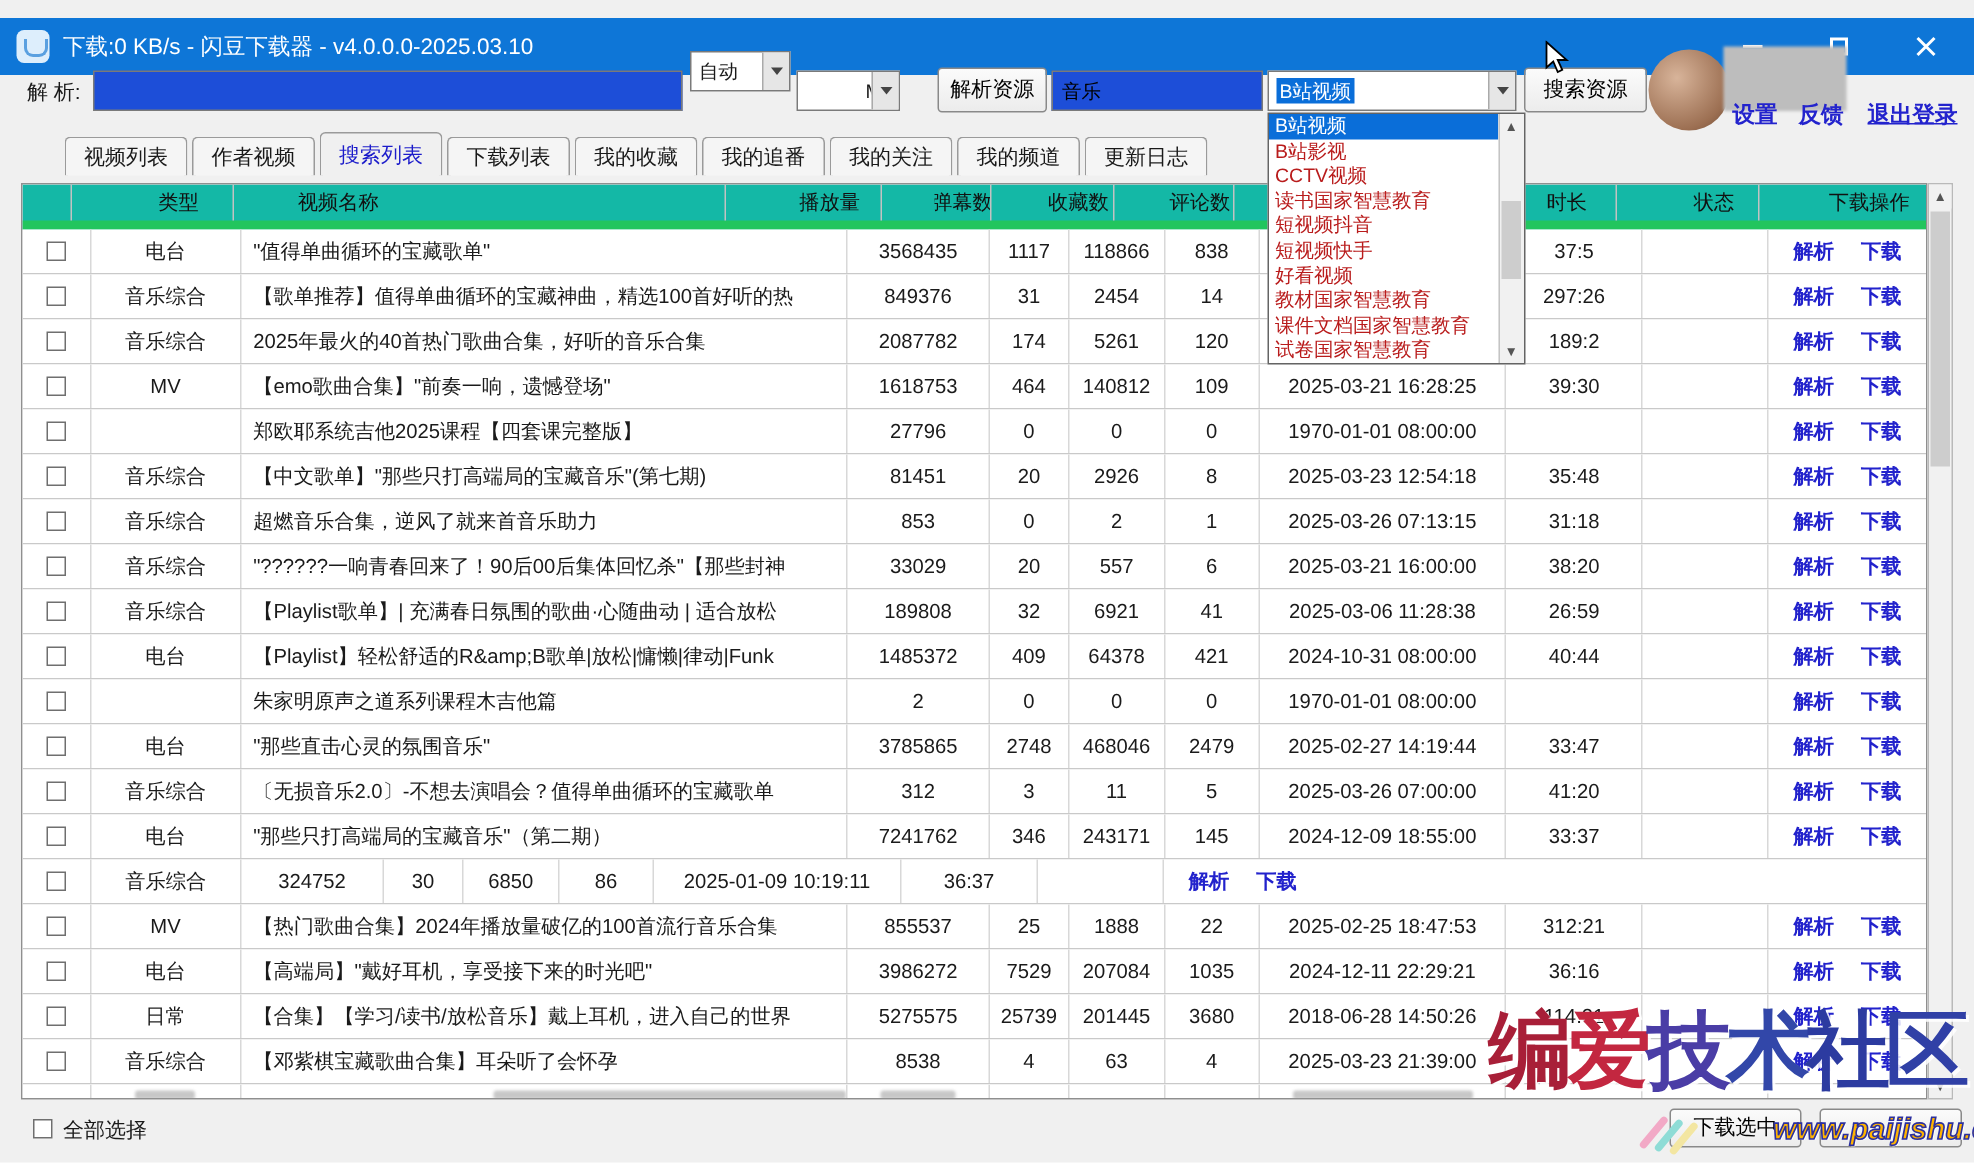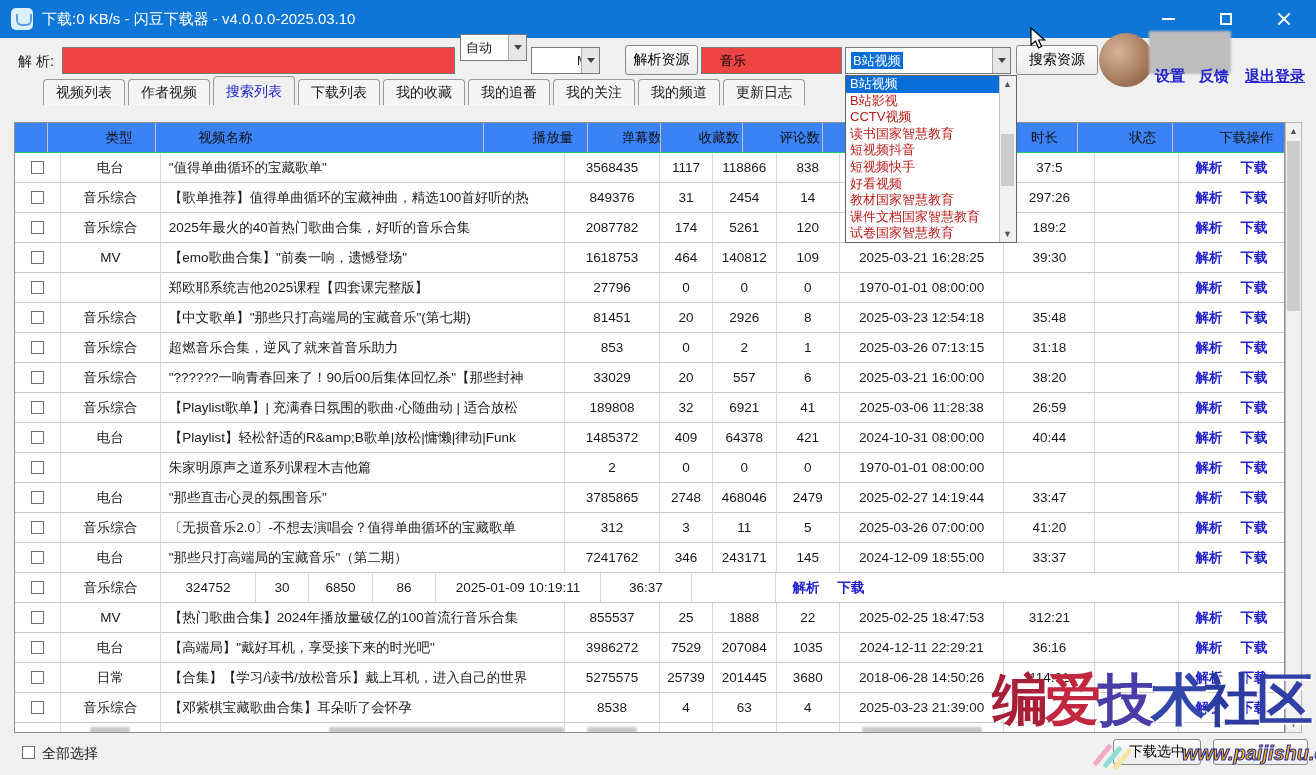--- a/index.html
+++ b/index.html
@@ -5,61 +5,61 @@
   * { box-sizing: border-box; margin:0; padding:0; }
   html,body { width:1316px; height:775px; }
   body {
     position:relative; overflow:hidden;
     background:#f0f0f0;
     font-family:"Liberation Sans", sans-serif;
     color:#1a1a1a;
   }
 
   
-  .titlebar { position:absolute; left:0; top:0; width:1316px; height:38px; background:#0e76d7; }
+  .titlebar { position:absolute; left:0; top:12px; width:1316px; height:38px; background:#0e76d7; }
   .app-icon { position:absolute; left:11px; top:8px; width:22px; height:22px; background:#ddeefc; border-radius:5px; }
   .app-icon::after { content:""; position:absolute; left:5px; top:6px; width:12px; height:10px; border:2px solid #5aa0e0; border-top:none; border-radius:0 0 6px 6px; }
   .title-text { position:absolute; left:42px; top:10px; font-size:15px; color:#fff; }
   .win-btn { position:absolute; top:0; width:46px; height:38px; display:flex; align-items:center; justify-content:center; }
   .wb-min { left:1145px; } .wb-max { left:1203px; } .wb-close { left:1261px; }
   .glyph-min { width:13px; height:0; border-top:2px solid #fff; }
   .glyph-max { width:12px; height:12px; border:2px solid #fff; }
   .glyph-close { position:relative; width:14px; height:14px; }
   .glyph-close::before,.glyph-close::after { content:""; position:absolute; left:-1px; top:6px; width:16px; height:2px; background:#fff; }
   .glyph-close::before { transform:rotate(45deg);} .glyph-close::after { transform:rotate(-45deg);}
 
   
   .lbl-parse { position:absolute; left:18px; top:53px; font-size:14px; }
-  .tb-input { position:absolute; background:#ef4444; border:1px solid #7a7a7a; font-size:13px; padding:0 18px; font-family:Liberation Serif, serif; }
+  .tb-input { position:absolute; background:#1d4ed8; border:1px solid #7a7a7a; font-size:13px; padding:0 6px; font-family:Liberation Serif, serif; }
   .in-parse { left:62px; top:47px; width:393px; height:27px; }
   .in-search { left:701px; top:47px; width:141px; height:27px; }
   .combo { position:absolute; height:27px; background:#fff; border:1px solid #7a7a7a; font-size:13px; display:flex; align-items:center; }
   .combo .val { flex:1; padding-left:5px; white-space:nowrap; overflow:hidden; }
   .combo .arrow { width:18px; height:100%; background:#e6e6e6; border-left:1px solid #aaa; display:flex; align-items:center; justify-content:center; }
   .combo .arrow::after { content:""; border:4px solid transparent; border-top:5px solid #444; margin-top:4px; }
   .cmb-auto { left:460px; top:34px; width:67px;align-items:center; }
   .cmb-codec { left:531px; top:47px; width:69px;padding-left:40px; }
   .cmb-source { left:845px; top:47px; width:166px; }
   .cmb-source .val span { background:#0a6ed9; color:#fff; padding:1px 2px; }
   .btn { position:absolute; background:linear-gradient(#fbfbfb,#ececec); border:1px solid #898989; border-radius:3px; font-size:14px; text-align:center; color:#000; display:flex; align-items:center; justify-content:center; font-family:inherit; }
   .btn-parse { left:625px; top:45px; width:73px; height:30px; }
   .btn-search { left:1016px; top:45px; width:82px; height:30px; }
   .avatar { position:absolute; left:1099px; top:33px; width:54px; height:54px; border-radius:50%; background:radial-gradient(circle at 35% 35%, #d8b49a, #9c6f52 70%, #6d4b36); }
   .censor { position:absolute; left:1149px; top:31px; width:82px; height:43px; background:#bdbdbd; filter:blur(1px); }
   .acct-link { position:absolute; top:67px; font-size:15px; font-weight:bold; color:#2323cd; }
   .lnk-settings { left:1155px; } .lnk-feedback { left:1199px; } .lnk-logout { left:1245px; text-decoration:underline; }
 
   
-  .tab-bar { position:absolute; left:14px; top:76px; height:29px; white-space:nowrap;padding-left:29px; }
+  .tab-bar { position:absolute; left:14px; top:88px; height:29px; white-space:nowrap;padding-left:29px; }
   .tab { display:inline-block; height:26px; line-height:25px; margin-top:3px; padding:0 12px; background:#f5f5f5; border:1px solid #9a9a9a; border-bottom:none; border-radius:4px 4px 0 0; font-size:14px; margin-right:3px; vertical-align:bottom; }
   .tab.active { height:29px; line-height:28px; margin-top:0; background:#f0f0f0; color:#1b1bca; }
 
   
   .table { position:absolute; left:14px; top:122px; width:1271px; height:611px; background:#fff; border:1px solid #8f8f8f; overflow:hidden; }
-  .thead { display:flex; height:30px; background:#3b82f6; border-bottom:1px solid #22c55e;gap:35px; }
+  .thead { display:flex; height:30px; background:#14b8a6; border-bottom:6px solid #22c55e;gap:35px; }
   .th { display:flex; align-items:center; justify-content:center; font-size:13.5px; border-right:1px solid #c2c2c2; color:#111; overflow:hidden; white-space:nowrap; }
   .row { display:flex; height:30px; border-bottom:1px solid #c9c9c9; background:#fff; }
   .td { display:flex; align-items:center; justify-content:center; font-size:13.5px; border-right:1px solid #d8d8d8; overflow:hidden; white-space:nowrap; }
   .c0 { width:46px; } .c1 { width:100px; } .c2 { width:405px; justify-content:flex-start; padding-left:8px; }
   .c3 { width:95px; } .c4 { width:53px; } .c5 { width:64px; } .c6 { width:63px; }
   .c7 { width:165px; } .c8 { width:91px; } .c9 { width:84px; } .c10 { width:105px; border-right:none; }
   .cb { width:13px; height:13px; background:#fff; border:1px solid #6f6f6f; }
   .act { color:#2222cc; font-weight:bold; margin:0 9px; }
   .partial-row { height:10px; border-bottom:none; overflow:hidden; }
   .smudge { height:6px; margin-top:3px; background:#9a9a9a; opacity:.55; border-radius:2px; filter:blur(1px); }

